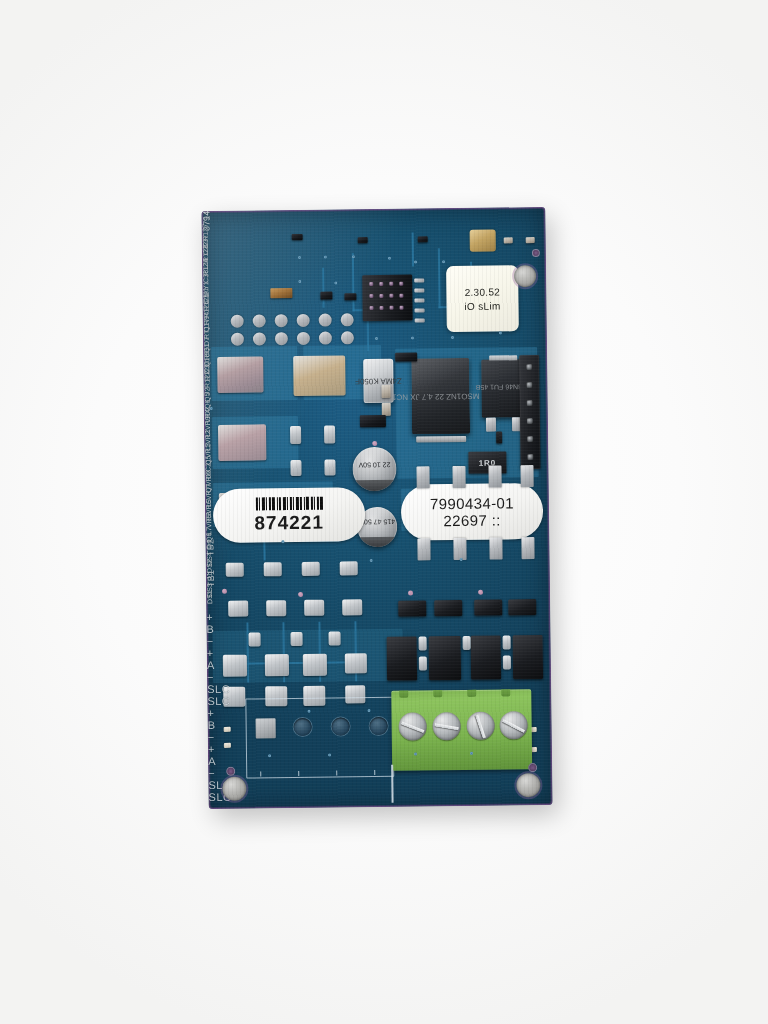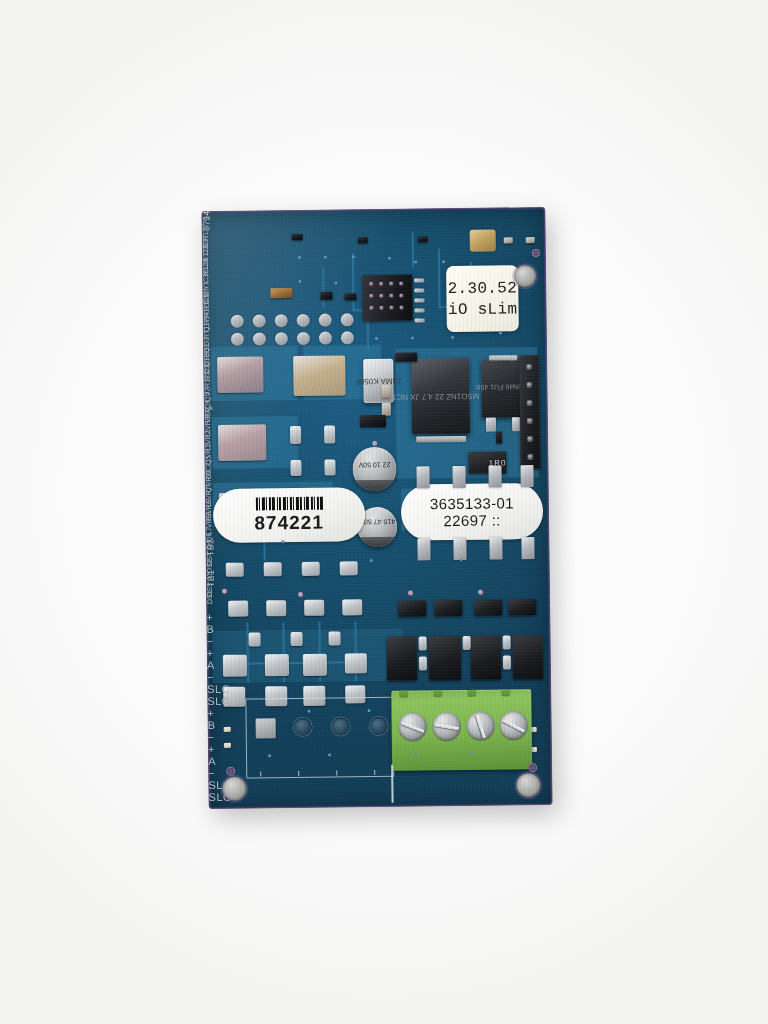--- a/index.html
+++ b/index.html
@@ -184,23 +184,23 @@
     background: linear-gradient(150deg,#fffef7 0%,#f7f6ea 50%,#eceade 100%);
     border-radius: 7px;
     box-shadow: 0 1px 4px rgba(0,0,0,.4);
     display:flex;
     flex-direction:column;
     align-items:center;
     justify-content:center;
     gap:3px;
   }
   .sq-label .txt {
-    font-family: Liberation Mono, monospace;
+    font-family: Liberation Sans, sans-serif;
     color:#22231f;
-    font-size:16px;
+    font-size:10px;
     letter-spacing:.3px;
     white-space:nowrap;
   }
 
   
   #tb1-green {
     position:absolute;
     background: linear-gradient(178deg,#7fb352 0%,#8cc35d 14%,#7cb44f 55%,#5f9239 100%);
     border-radius:2px;
     box-shadow: 0 2px 4px rgba(0,0,0,.45), inset 0 1px 0 rgba(255,255,255,.25);
@@ -362,21 +362,21 @@
     background: linear-gradient(#d4d7da,#9ba0a4);
     border-radius:1px 1px 0 0;
   }
 
   
   #ind1r0 {
     position:absolute;
     border-radius:1px;
     background: linear-gradient(160deg,#3a3c41,#202226 55%,#141619);
     box-shadow:0 1px 3px rgba(0,0,0,.6);
-    display:flex; align-items:center; justify-content:flex-end;
+    display:flex; align-items:center; justify-content:center;font-weight:bold;
   }
   #ind1r0 .it {
     font-size:8px;
     color:#d6d9dc;
     font-family:"Liberation Sans", sans-serif;
     letter-spacing:1px;
   }
 
   
   .led {
@@ -615,21 +615,21 @@
           <i style="width:1px"></i>
             <i style="width:2px;background:transparent"></i>
           <i style="width:2px"></i>
             <i style="width:1px;background:transparent"></i>
           <i style="width:3px"></i>
         </div>
         <div class="txt" style="font-size:19px;font-weight:bold;letter-spacing:1px;margin-top:3px;">874221</div>
       </div>
 
       <div class="oval-label" style="left:196px;top:276px;width:142px;height:56px;">
-        <div class="txt" style="font-size:15px;letter-spacing:.4px;">3635133-01</div>
+        <div class="txt" style="font-size:15px;letter-spacing:.4px;">7990434-01</div>
         <div class="txt" style="font-size:15px;letter-spacing:.4px;margin-top:1px;">22697  ::</div>
       </div>
 
       <div class="pad" style="left:212px;top:258px;width:13px;height:22px;"></div>
       <div class="pad" style="left:248px;top:258px;width:13px;height:22px;"></div>
       <div class="pad" style="left:284px;top:258px;width:13px;height:22px;"></div>
       <div class="pad" style="left:316px;top:258px;width:13px;height:22px;"></div>
       <div class="pad" style="left:212px;top:330px;width:13px;height:22px;"></div>
       <div class="pad" style="left:248px;top:330px;width:13px;height:22px;"></div>
       <div class="pad" style="left:284px;top:330px;width:13px;height:22px;"></div>

